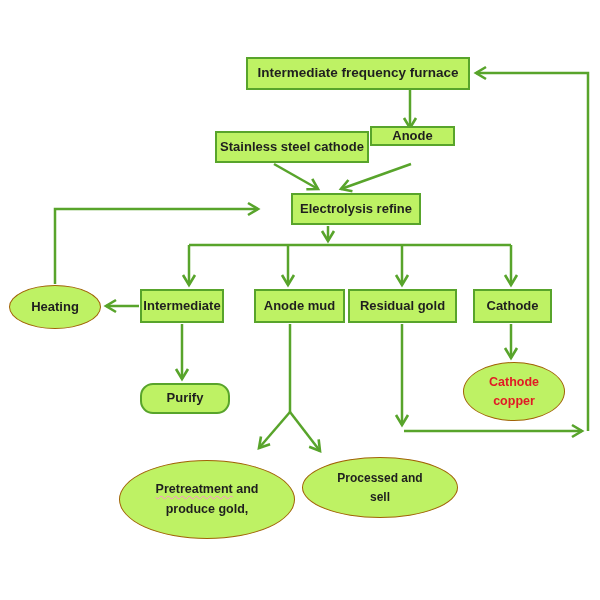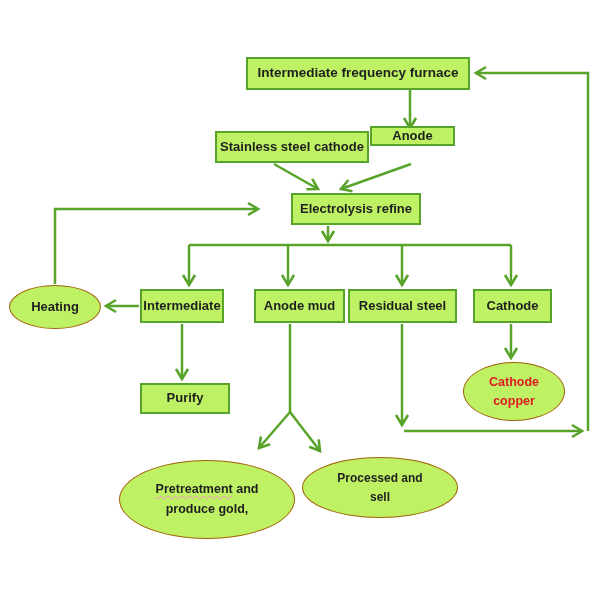--- a/index.html
+++ b/index.html
@@ -16,21 +16,21 @@
   .rect{border:2.5px solid #58a42b;}
   .ellipse{border:1px solid #a16207;border-radius:50%;}
   .furnace      {left:246px;top:57px; width:224px;height:33px;font-size:13.5px;}
   .stainless    {left:184px;top:131px;width:154px;height:32px;margin-left:31px;}
   .anode        {left:370px;top:126px;width:85px; height:20px;}
   .refine       {left:263px;top:193px;width:130px;height:32px;margin-left:28px;}
   .electrolyte  {left:140px;top:289px;width:84px; height:34px;}
   .anodemud     {left:245px;top:289px;width:91px; height:34px;margin-left:9px;}
   .residual     {left:348px;top:289px;width:109px;height:34px;}
   .cathode      {left:473px;top:289px;width:79px; height:34px;}
-  .purify       {left:140px;top:383px;width:90px; height:31px;}
+  .purify       {left:140px;top:383px;width:90px; height:31px;border-radius:13px;}
   .heating      {left:9px;  top:285px;width:92px; height:44px;}
   .cathodecopper{left:463px;top:362px;width:102px;height:59px;color:#e11a25;font-size:12.5px;line-height:1.5;}
   .pretreat     {left:119px;top:460px;width:176px;height:79px;font-size:12.5px;line-height:1.55;}
   .processed    {left:302px;top:457px;width:156px;height:61px;font-size:12px;line-height:1.55;}
   .misspelled{
     text-decoration-line:underline;text-decoration-style:wavy;
     text-decoration-color:#ff8fcf;text-decoration-thickness:1px;text-underline-offset:2px;margin-top:44px;
   }
   .multiline span{display:block;}
   .multiline .inlinerow span{display:inline;}
@@ -98,21 +98,21 @@
 
   <div class="node rect electrolyte">
     <span>Intermediate</span>
   </div>
 
   <div class="node rect anodemud">
     <span>Anode mud</span>
   </div>
 
   <div class="node rect residual">
-    <span>Residual steel</span>
+    <span>Residual gold</span>
   </div>
 
   <div class="node rect cathode">
     <span>Cathode</span>
   </div>
 
   <div class="node rect purify">
     <span>Purify</span>
   </div>
 

